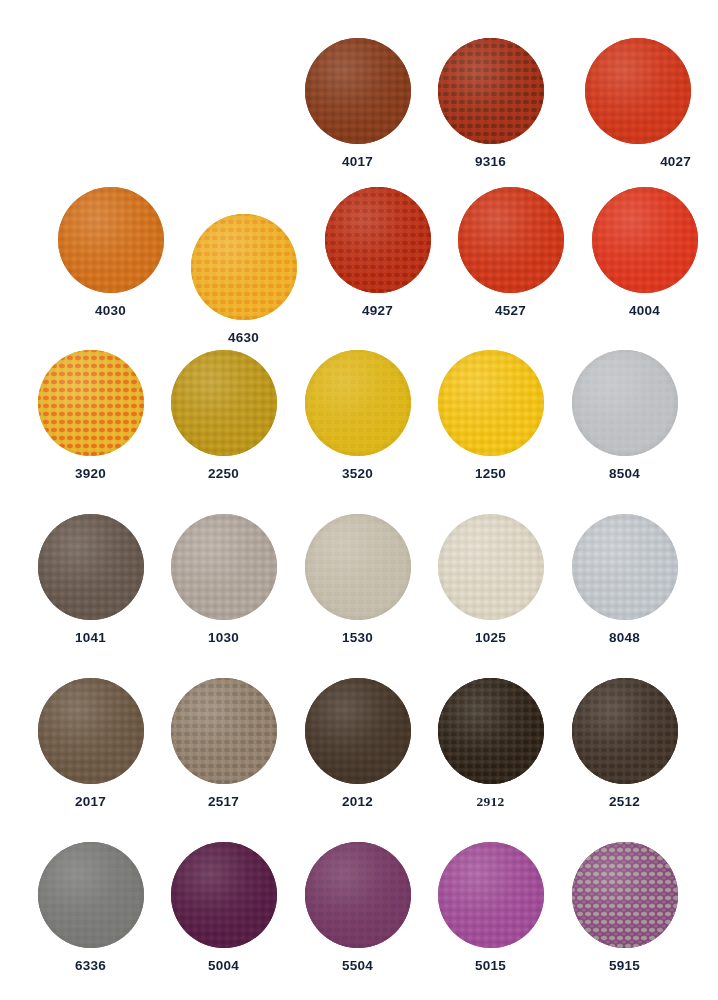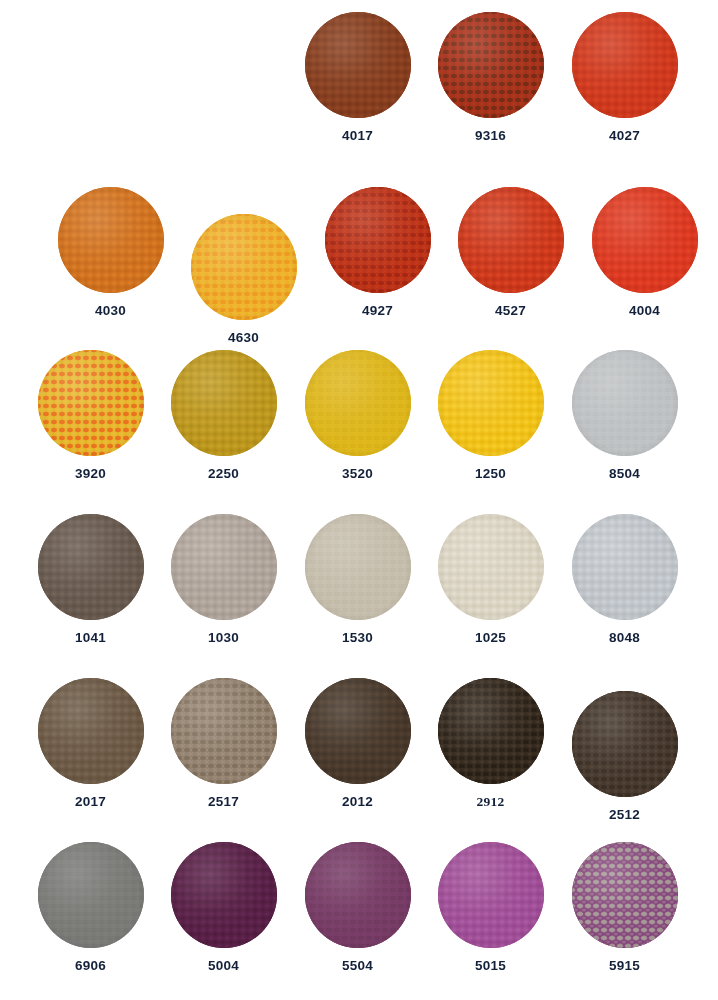--- a/index.html
+++ b/index.html
@@ -83,40 +83,40 @@
     color: #13213a;
     line-height: 1;
     text-align: center;
     user-select: text;
   }
 </style>
 </head>
 <body>
 
 <div id="swatch-sheet">
-    <div class="swatch-row" style="top: 4px;">
+    <div class="swatch-row" style="top: 30px;">
       <div class="swatch-cell" title="4017" style="left: 291px;">
         <div class="swatch-disc-wrap" style="width: 106px; height: 106px;">
           <div class="swatch-disc" style="background-color: rgb(138, 64, 32);">
             <div class="weave" style="background-image: radial-gradient(4.2px 3px, rgba(165, 84, 44, 0.32) 0%, rgba(255, 255, 255, 0) 72%), radial-gradient(4px 3px, rgba(99, 42, 19, 0.19) 0%, rgba(0, 0, 0, 0) 74%), repeating-linear-gradient(rgba(99, 42, 19, 0.24) 0px, rgba(99, 42, 19, 0.06) 2px, rgba(165, 84, 44, 0.133) 4px, rgba(99, 42, 19, 0.047) 6px, rgba(99, 42, 19, 0.24) 8px), repeating-linear-gradient(90deg, rgba(99, 42, 19, 0.192) 0px, rgba(0, 0, 0, 0) 2.5px, rgba(165, 84, 44, 0.11) 4.5px, rgba(0, 0, 0, 0) 6px, rgba(99, 42, 19, 0.192) 8px), linear-gradient(rgb(138, 64, 32), rgb(138, 64, 32)); background-size: 8px 8px, 8px 8px, 100% 8px, 8px 100%, 100% 100%; background-position: 0px 0px, 4px 4px, 0px 0px, 0px 0px, 0px 0px;"></div>
             <div class="disc-shade"></div>
           </div>
         </div>
         <div class="swatch-label">4017</div>
       </div>
       <div class="swatch-cell" title="9316" style="left: 424px;">
         <div class="swatch-disc-wrap" style="width: 106px; height: 106px;">
           <div class="swatch-disc" style="background-color: rgb(194, 53, 28);">
             <div class="weave" style="background-image: radial-gradient(4.6px 3.6px, rgba(107, 42, 20, 0.95) 0%, rgba(107, 42, 20, 0.808) 55%, rgba(0, 0, 0, 0) 78%), radial-gradient(4.2px 3.2px, rgba(212, 72, 42, 0.55) 0%, rgba(255, 255, 255, 0) 76%), repeating-linear-gradient(rgba(94, 36, 19, 0.4) 0px, rgba(94, 36, 19, 0.1) 2px, rgba(212, 72, 42, 0.22) 4px, rgba(94, 36, 19, 0.08) 6px, rgba(94, 36, 19, 0.4) 8px), repeating-linear-gradient(90deg, rgba(94, 36, 19, 0.32) 0px, rgba(0, 0, 0, 0) 2.5px, rgba(212, 72, 42, 0.18) 4.5px, rgba(0, 0, 0, 0) 6px, rgba(94, 36, 19, 0.32) 8px), linear-gradient(rgb(194, 53, 28), rgb(194, 53, 28)); background-size: 8px 8px, 8px 8px, 100% 8px, 8px 100%, 100% 100%; background-position: 0px 0px, 4px 4px, 0px 0px, 0px 0px, 0px 0px;"></div>
             <div class="disc-shade"></div>
           </div>
         </div>
         <div class="swatch-label">9316</div>
       </div>
-      <div class="swatch-cell" title="4027" style="left: 558px;">
+      <div class="swatch-cell" title="4027" style="left: 558px; align-items: flex-end;">
         <div class="swatch-disc-wrap" style="width: 106px; height: 106px;">
           <div class="swatch-disc" style="background-color: rgb(212, 58, 30);">
             <div class="weave" style="background-image: radial-gradient(4.2px 3px, rgba(227, 80, 47, 0.32) 0%, rgba(255, 255, 255, 0) 72%), radial-gradient(4px 3px, rgba(169, 42, 19, 0.19) 0%, rgba(0, 0, 0, 0) 74%), repeating-linear-gradient(rgba(169, 42, 19, 0.24) 0px, rgba(169, 42, 19, 0.06) 2px, rgba(227, 80, 47, 0.133) 4px, rgba(169, 42, 19, 0.047) 6px, rgba(169, 42, 19, 0.24) 8px), repeating-linear-gradient(90deg, rgba(169, 42, 19, 0.192) 0px, rgba(0, 0, 0, 0) 2.5px, rgba(227, 80, 47, 0.11) 4.5px, rgba(0, 0, 0, 0) 6px, rgba(169, 42, 19, 0.192) 8px), linear-gradient(rgb(212, 58, 30), rgb(212, 58, 30)); background-size: 8px 8px, 8px 8px, 100% 8px, 8px 100%, 100% 100%; background-position: 0px 0px, 4px 4px, 0px 0px, 0px 0px, 0px 0px;"></div>
             <div class="disc-shade"></div>
           </div>
         </div>
         <div class="swatch-label">4027</div>
       </div>
     </div>
     <div class="swatch-row" style="top: 179px; margin-left: 20px;">
@@ -290,39 +290,39 @@
       </div>
       <div class="swatch-cell" title="2912" style="left: 424px; font-family: Liberation Serif, serif;">
         <div class="swatch-disc-wrap" style="width: 106px; height: 106px;">
           <div class="swatch-disc" style="background-color: rgb(58, 46, 34);">
             <div class="weave" style="background-image: radial-gradient(4.6px 3.6px, rgba(36, 27, 18, 0.95) 0%, rgba(36, 27, 18, 0.808) 55%, rgba(0, 0, 0, 0) 78%), radial-gradient(4.2px 3.2px, rgba(107, 88, 65, 0.55) 0%, rgba(255, 255, 255, 0) 76%), repeating-linear-gradient(rgba(28, 21, 14, 0.4) 0px, rgba(28, 21, 14, 0.1) 2px, rgba(107, 88, 65, 0.22) 4px, rgba(28, 21, 14, 0.08) 6px, rgba(28, 21, 14, 0.4) 8px), repeating-linear-gradient(90deg, rgba(28, 21, 14, 0.32) 0px, rgba(0, 0, 0, 0) 2.5px, rgba(107, 88, 65, 0.18) 4.5px, rgba(0, 0, 0, 0) 6px, rgba(28, 21, 14, 0.32) 8px), linear-gradient(rgb(58, 46, 34), rgb(58, 46, 34)); background-size: 8px 8px, 8px 8px, 100% 8px, 8px 100%, 100% 100%; background-position: 0px 0px, 4px 4px, 0px 0px, 0px 0px, 0px 0px;"></div>
             <div class="disc-shade"></div>
           </div>
         </div>
         <div class="swatch-label">2912</div>
       </div>
-      <div class="swatch-cell" title="2512" style="left: 558px; justify-content: center;">
+      <div class="swatch-cell" title="2512" style="left: 558px;">
         <div class="swatch-disc-wrap" style="width: 106px; height: 106px;">
           <div class="swatch-disc" style="background-color: rgb(78, 64, 52);">
             <div class="weave" style="background-image: radial-gradient(4.6px 3.6px, rgba(56, 44, 34, 0.95) 0%, rgba(56, 44, 34, 0.808) 55%, rgba(0, 0, 0, 0) 78%), radial-gradient(4.2px 3.2px, rgba(107, 91, 75, 0.55) 0%, rgba(255, 255, 255, 0) 76%), repeating-linear-gradient(rgba(46, 36, 27, 0.4) 0px, rgba(46, 36, 27, 0.1) 2px, rgba(107, 91, 75, 0.22) 4px, rgba(46, 36, 27, 0.08) 6px, rgba(46, 36, 27, 0.4) 8px), repeating-linear-gradient(90deg, rgba(46, 36, 27, 0.32) 0px, rgba(0, 0, 0, 0) 2.5px, rgba(107, 91, 75, 0.18) 4.5px, rgba(0, 0, 0, 0) 6px, rgba(46, 36, 27, 0.32) 8px), linear-gradient(rgb(78, 64, 52), rgb(78, 64, 52)); background-size: 8px 8px, 8px 8px, 100% 8px, 8px 100%, 100% 100%; background-position: 0px 0px, 4px 4px, 0px 0px, 0px 0px, 0px 0px;"></div>
             <div class="disc-shade"></div>
           </div>
         </div>
         <div class="swatch-label">2512</div>
       </div>
     </div>
     <div class="swatch-row" style="top: 834px;">
       <div class="swatch-cell" title="8007" style="left: 24px;">
         <div class="swatch-disc-wrap" style="width: 106px; height: 106px;">
           <div class="swatch-disc" style="background-color: rgb(126, 126, 124);">
             <div class="weave" style="background-image: radial-gradient(4.6px 3.6px, rgba(110, 110, 107, 0.6) 0%, rgba(110, 110, 107, 0.51) 55%, rgba(0, 0, 0, 0) 78%), radial-gradient(4.2px 3.2px, rgba(155, 155, 152, 0.36) 0%, rgba(255, 255, 255, 0) 76%), repeating-linear-gradient(rgba(99, 99, 95, 0.3) 0px, rgba(99, 99, 95, 0.075) 2px, rgba(155, 155, 152, 0.165) 4px, rgba(99, 99, 95, 0.06) 6px, rgba(99, 99, 95, 0.3) 8px), repeating-linear-gradient(90deg, rgba(99, 99, 95, 0.24) 0px, rgba(0, 0, 0, 0) 2.5px, rgba(155, 155, 152, 0.133) 4.5px, rgba(0, 0, 0, 0) 6px, rgba(99, 99, 95, 0.24) 8px), linear-gradient(rgb(126, 126, 124), rgb(126, 126, 124)); background-size: 8px 8px, 8px 8px, 100% 8px, 8px 100%, 100% 100%; background-position: 0px 0px, 4px 4px, 0px 0px, 0px 0px, 0px 0px;"></div>
             <div class="disc-shade"></div>
           </div>
         </div>
-        <div class="swatch-label">6906</div>
+        <div class="swatch-label">6336</div>
       </div>
       <div class="swatch-cell" title="5004" style="left: 157px;">
         <div class="swatch-disc-wrap" style="width: 106px; height: 106px;">
           <div class="swatch-disc" style="background-color: rgb(90, 33, 72);">
             <div class="weave" style="background-image: radial-gradient(4.2px 3px, rgba(117, 49, 95, 0.32) 0%, rgba(255, 255, 255, 0) 72%), radial-gradient(4px 3px, rgba(62, 20, 49, 0.19) 0%, rgba(0, 0, 0, 0) 74%), repeating-linear-gradient(rgba(62, 20, 49, 0.24) 0px, rgba(62, 20, 49, 0.06) 2px, rgba(117, 49, 95, 0.133) 4px, rgba(62, 20, 49, 0.047) 6px, rgba(62, 20, 49, 0.24) 8px), repeating-linear-gradient(90deg, rgba(62, 20, 49, 0.192) 0px, rgba(0, 0, 0, 0) 2.5px, rgba(117, 49, 95, 0.11) 4.5px, rgba(0, 0, 0, 0) 6px, rgba(62, 20, 49, 0.192) 8px), linear-gradient(rgb(90, 33, 72), rgb(90, 33, 72)); background-size: 8px 8px, 8px 8px, 100% 8px, 8px 100%, 100% 100%; background-position: 0px 0px, 4px 4px, 0px 0px, 0px 0px, 0px 0px;"></div>
             <div class="disc-shade"></div>
           </div>
         </div>
         <div class="swatch-label">5004</div>
       </div>

